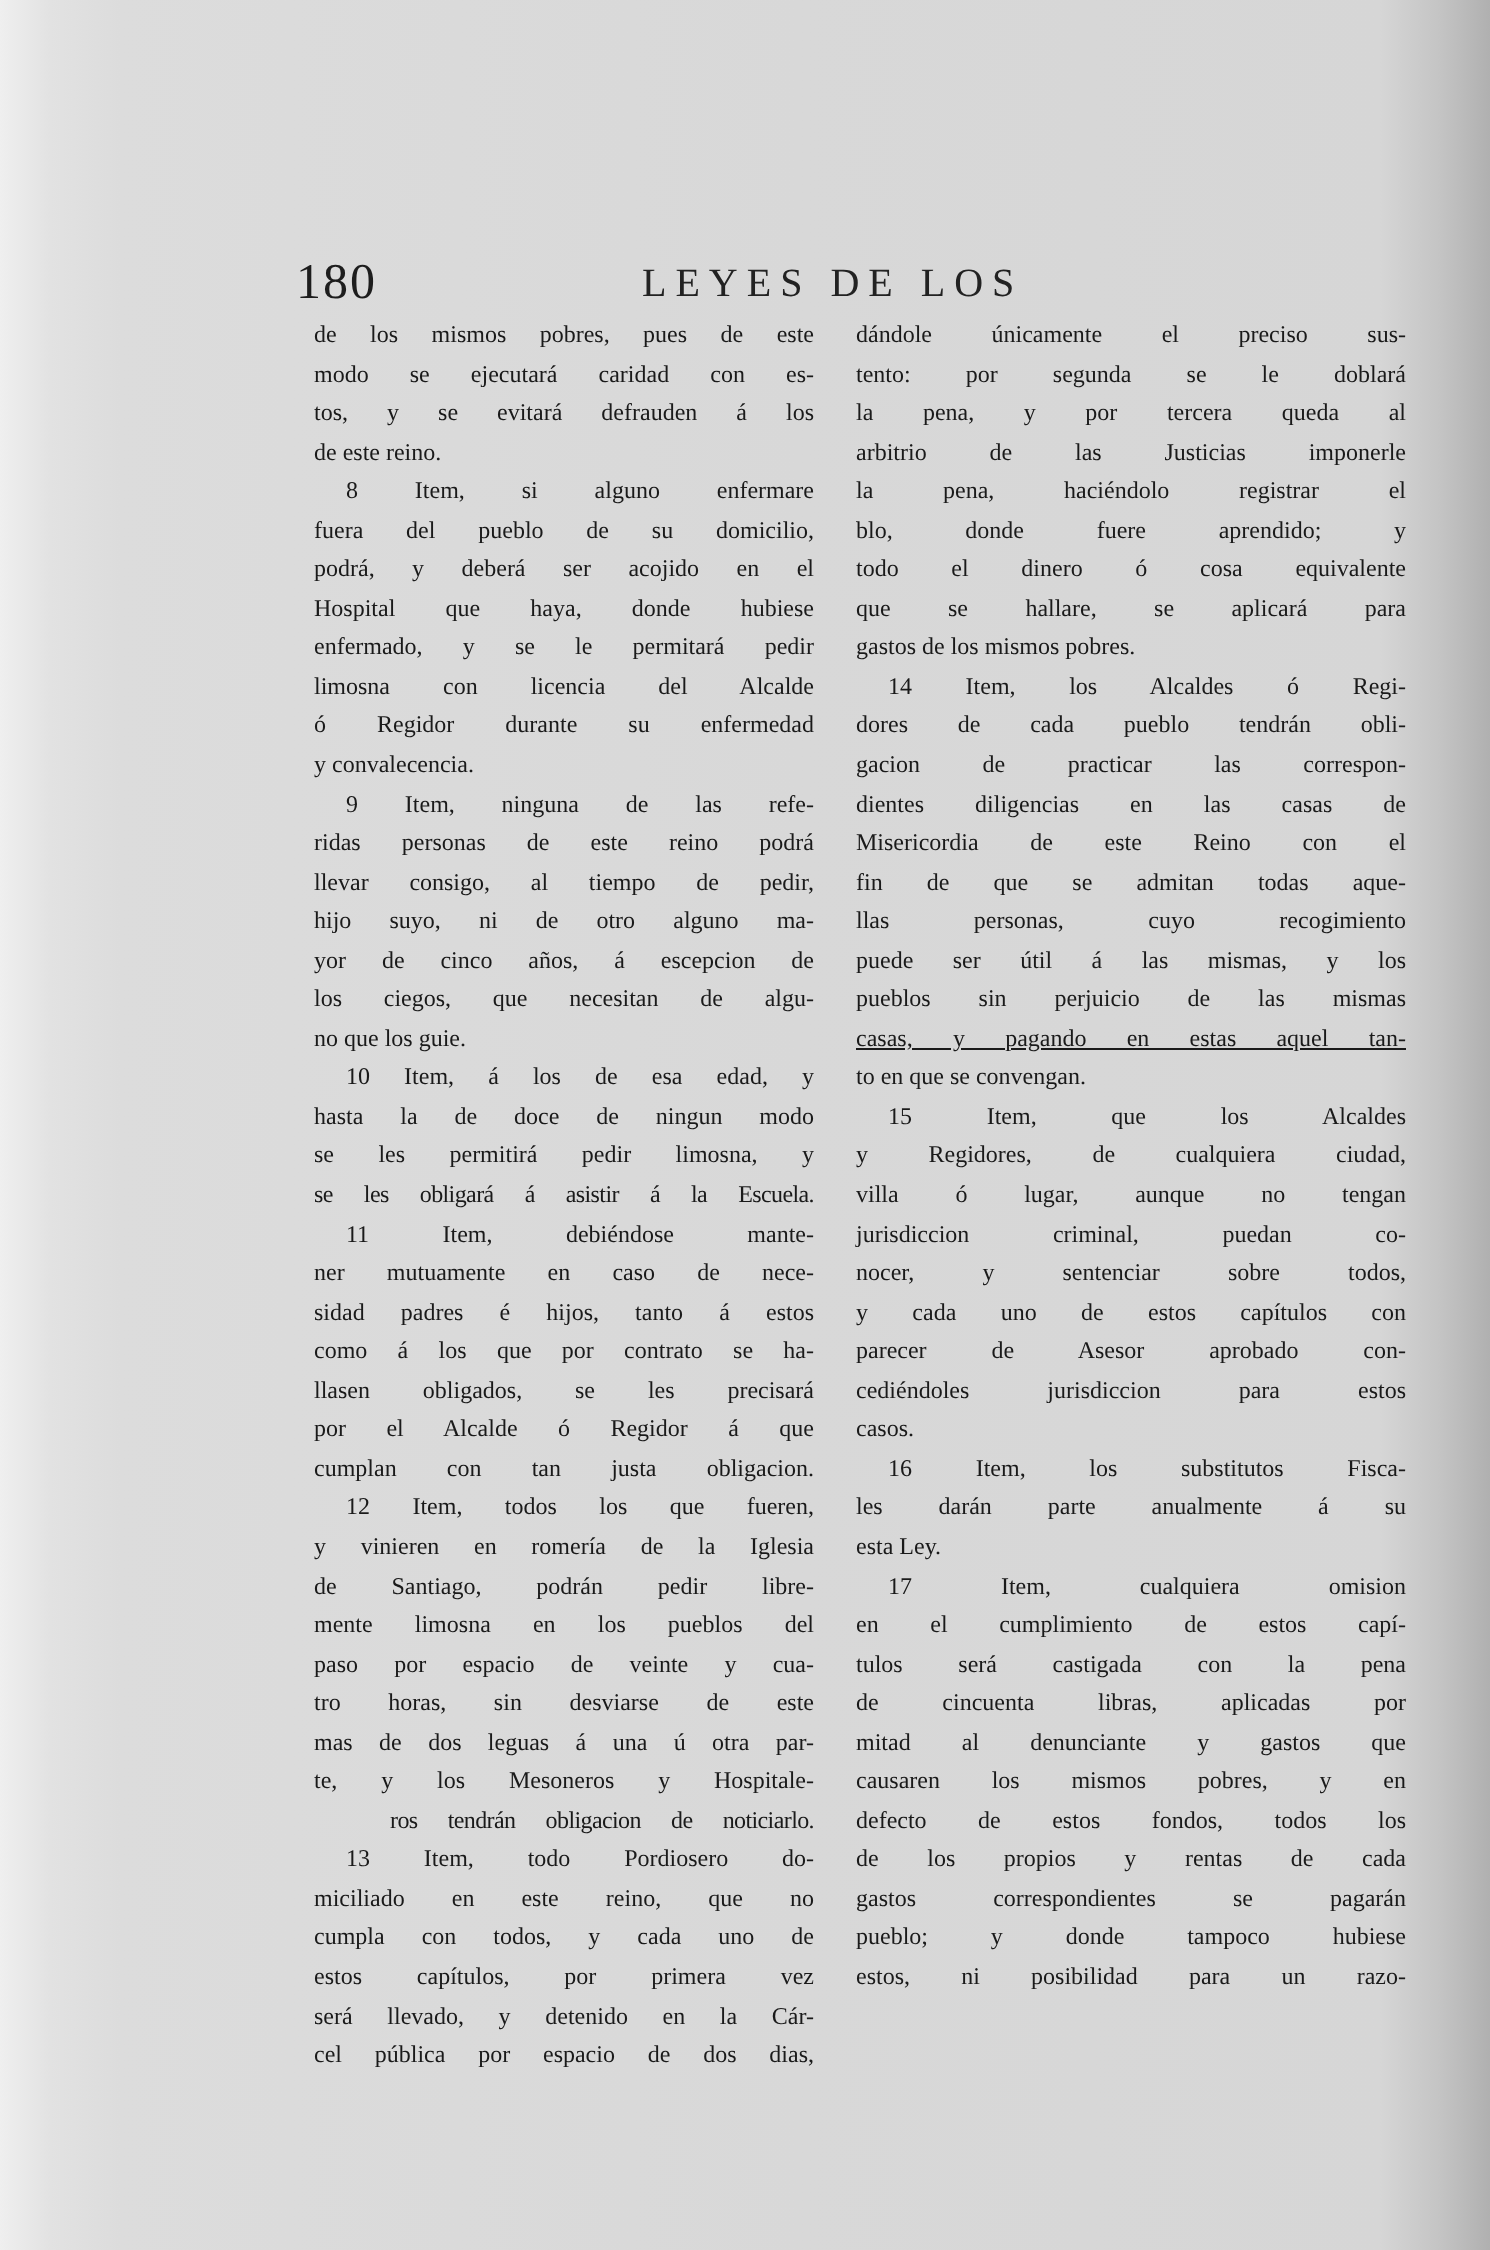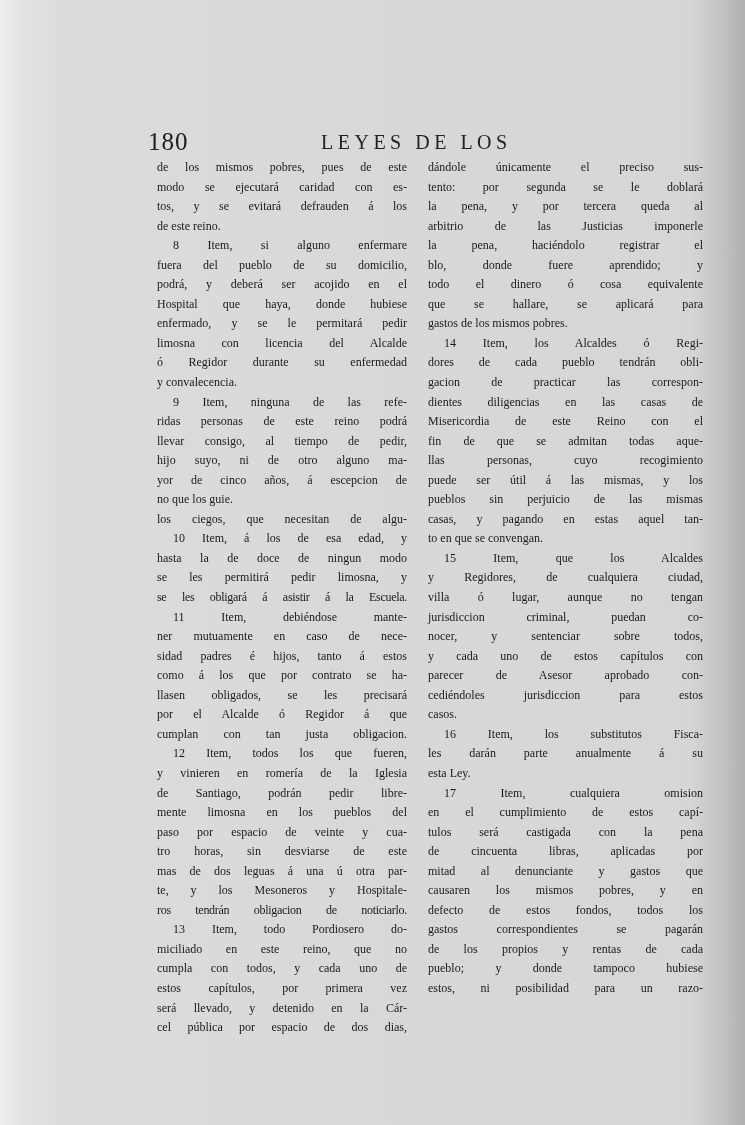--- a/index.html
+++ b/index.html
@@ -60,42 +60,42 @@
       <span class="line" style="display: block;">Hospital que haya, donde hubiese</span>
       <span class="line" style="display: block;">enfermado, y se le permitará pedir</span>
       <span class="line" style="display: block;">limosna con licencia del Alcalde</span>
       <span class="line" style="display: block;">ó Regidor durante su enfermedad</span>
       <span class="line last" style="display: block;">y convalecencia.</span>
       <span class="line indent" style="display: block;">9 Item, ninguna de las refe-</span>
       <span class="line" style="display: block;">ridas personas de este reino podrá</span>
       <span class="line" style="display: block;">llevar consigo, al tiempo de pedir,</span>
       <span class="line" style="display: block; font-family: Liberation Serif, serif;">hijo suyo, ni de otro alguno ma-</span>
       <span class="line" style="display: block;">yor de cinco años, á escepcion de</span>
+      <span class="line" style="display: block;">los ciegos, que necesitan de algu-</span>
       <span class="line last" style="display: block;">no que los guie.</span>
-      <span class="line" style="display: block;">los ciegos, que necesitan de algu-</span>
       <span class="line indent" style="display: block;">10 Item, á los de esa edad, y</span>
       <span class="line" style="display: block;">hasta la de doce de ningun modo</span>
       <span class="line" style="display: block;">se les permitirá pedir limosna, y</span>
       <span class="line" style="display: block; letter-spacing: -0.3px;">se les obligará á asistir á la Escuela.</span>
       <span class="line indent" style="display: block;">11 Item, debiéndose mante-</span>
       <span class="line" style="display: block;">ner mutuamente en caso de nece-</span>
       <span class="line" style="display: block;">sidad padres é hijos, tanto á estos</span>
       <span class="line" style="display: block;">como á los que por contrato se ha-</span>
       <span class="line" style="display: block;">llasen obligados, se les precisará</span>
       <span class="line" style="display: block;">por el Alcalde ó Regidor á que</span>
       <span class="line" style="display: block;">cumplan con tan justa obligacion.</span>
       <span class="line indent" style="display: block;">12 Item, todos los que fueren,</span>
       <span class="line" style="display: block;">y vinieren en romería de la Iglesia</span>
       <span class="line" style="display: block;">de Santiago, podrán pedir libre-</span>
       <span class="line" style="display: block;">mente limosna en los pueblos del</span>
       <span class="line" style="display: block;">paso por espacio de veinte y cua-</span>
       <span class="line" style="display: block;">tro horas, sin desviarse de este</span>
       <span class="line" style="display: block;">mas de dos leguas á una ú otra par-</span>
       <span class="line" style="display: block;">te, y los Mesoneros y Hospitale-</span>
-      <span class="line" style="display: block; letter-spacing: -0.3px;">ros tendrán obligacion de noticiarlo.</span>
+      <span class="line" style="display: block; letter-spacing: -0.3px; margin-left: 38px;">ros tendrán obligacion de noticiarlo.</span>
       <span class="line indent" style="display: block;">13 Item, todo Pordiosero do-</span>
       <span class="line" style="display: block;">miciliado en este reino, que no</span>
       <span class="line" style="display: block;">cumpla con todos, y cada uno de</span>
       <span class="line" style="display: block;">estos capítulos, por primera vez</span>
       <span class="line" style="display: block;">será llevado, y detenido en la Cár-</span>
       <span class="line" style="display: block;">cel pública por espacio de dos dias,</span>
     </div>
   <div class="column col-right" id="col-right">
       <span class="line" style="display: block;">dándole únicamente el preciso sus-</span>
       <span class="line" style="display: block;">tento: por segunda se le doblará</span>
@@ -108,39 +108,39 @@
       <span class="line last" style="display: block;">gastos de los mismos pobres.</span>
       <span class="line indent" style="display: block;">14 Item, los Alcaldes ó Regi-</span>
       <span class="line" style="display: block;">dores de cada pueblo tendrán obli-</span>
       <span class="line" style="display: block;">gacion de practicar las correspon-</span>
       <span class="line" style="display: block;">dientes diligencias en las casas de</span>
       <span class="line" style="display: block;">Misericordia de este Reino con el</span>
       <span class="line" style="display: block;">fin de que se admitan todas aque-</span>
       <span class="line" style="display: block;">llas personas, cuyo recogimiento</span>
       <span class="line" style="display: block;">puede ser útil á las mismas, y los</span>
       <span class="line" style="display: block;">pueblos sin perjuicio de las mismas</span>
-      <span class="line" style="display: block;">casas, y pagando en estas aquel tan-</span>
+      <span class="line" style="display: block; text-decoration: underline;">casas, y pagando en estas aquel tan-</span>
       <span class="line last" style="display: block;">to en que se convengan.</span>
       <span class="line indent" style="display: block;">15 Item, que los Alcaldes</span>
       <span class="line" style="display: block;">y Regidores, de cualquiera ciudad,</span>
       <span class="line" style="display: block;">villa ó lugar, aunque no tengan</span>
       <span class="line" style="display: block;">jurisdiccion criminal, puedan co-</span>
       <span class="line" style="display: block;">nocer, y sentenciar sobre todos,</span>
       <span class="line" style="display: block;">y cada uno de estos capítulos con</span>
       <span class="line" style="display: block;">parecer de Asesor aprobado con-</span>
       <span class="line" style="display: block;">cediéndoles jurisdiccion para estos</span>
       <span class="line last" style="display: block;">casos.</span>
       <span class="line indent" style="display: block;">16 Item, los substitutos Fisca-</span>
       <span class="line" style="display: block;">les darán parte anualmente á su</span>
       <span class="line last" style="display: block;">esta Ley.</span>
       <span class="line indent" style="display: block;">17 Item, cualquiera omision</span>
       <span class="line" style="display: block;">en el cumplimiento de estos capí-</span>
       <span class="line" style="display: block;">tulos será castigada con la pena</span>
       <span class="line" style="display: block;">de cincuenta libras, aplicadas por</span>
       <span class="line" style="display: block;">mitad al denunciante y gastos que</span>
       <span class="line" style="display: block;">causaren los mismos pobres, y en</span>
       <span class="line" style="display: block;">defecto de estos fondos, todos los</span>
+      <span class="line" style="display: block;">de los propios y rentas de cada</span>
       <span class="line" style="display: block;">gastos correspondientes se pagarán</span>
-      <span class="line" style="display: block;">de los propios y rentas de cada</span>
       <span class="line" style="display: block;">pueblo; y donde tampoco hubiese</span>
       <span class="line" style="display: block;">estos, ni posibilidad para un razo-</span>
     </div>
 </div>
 
 </body></html>

